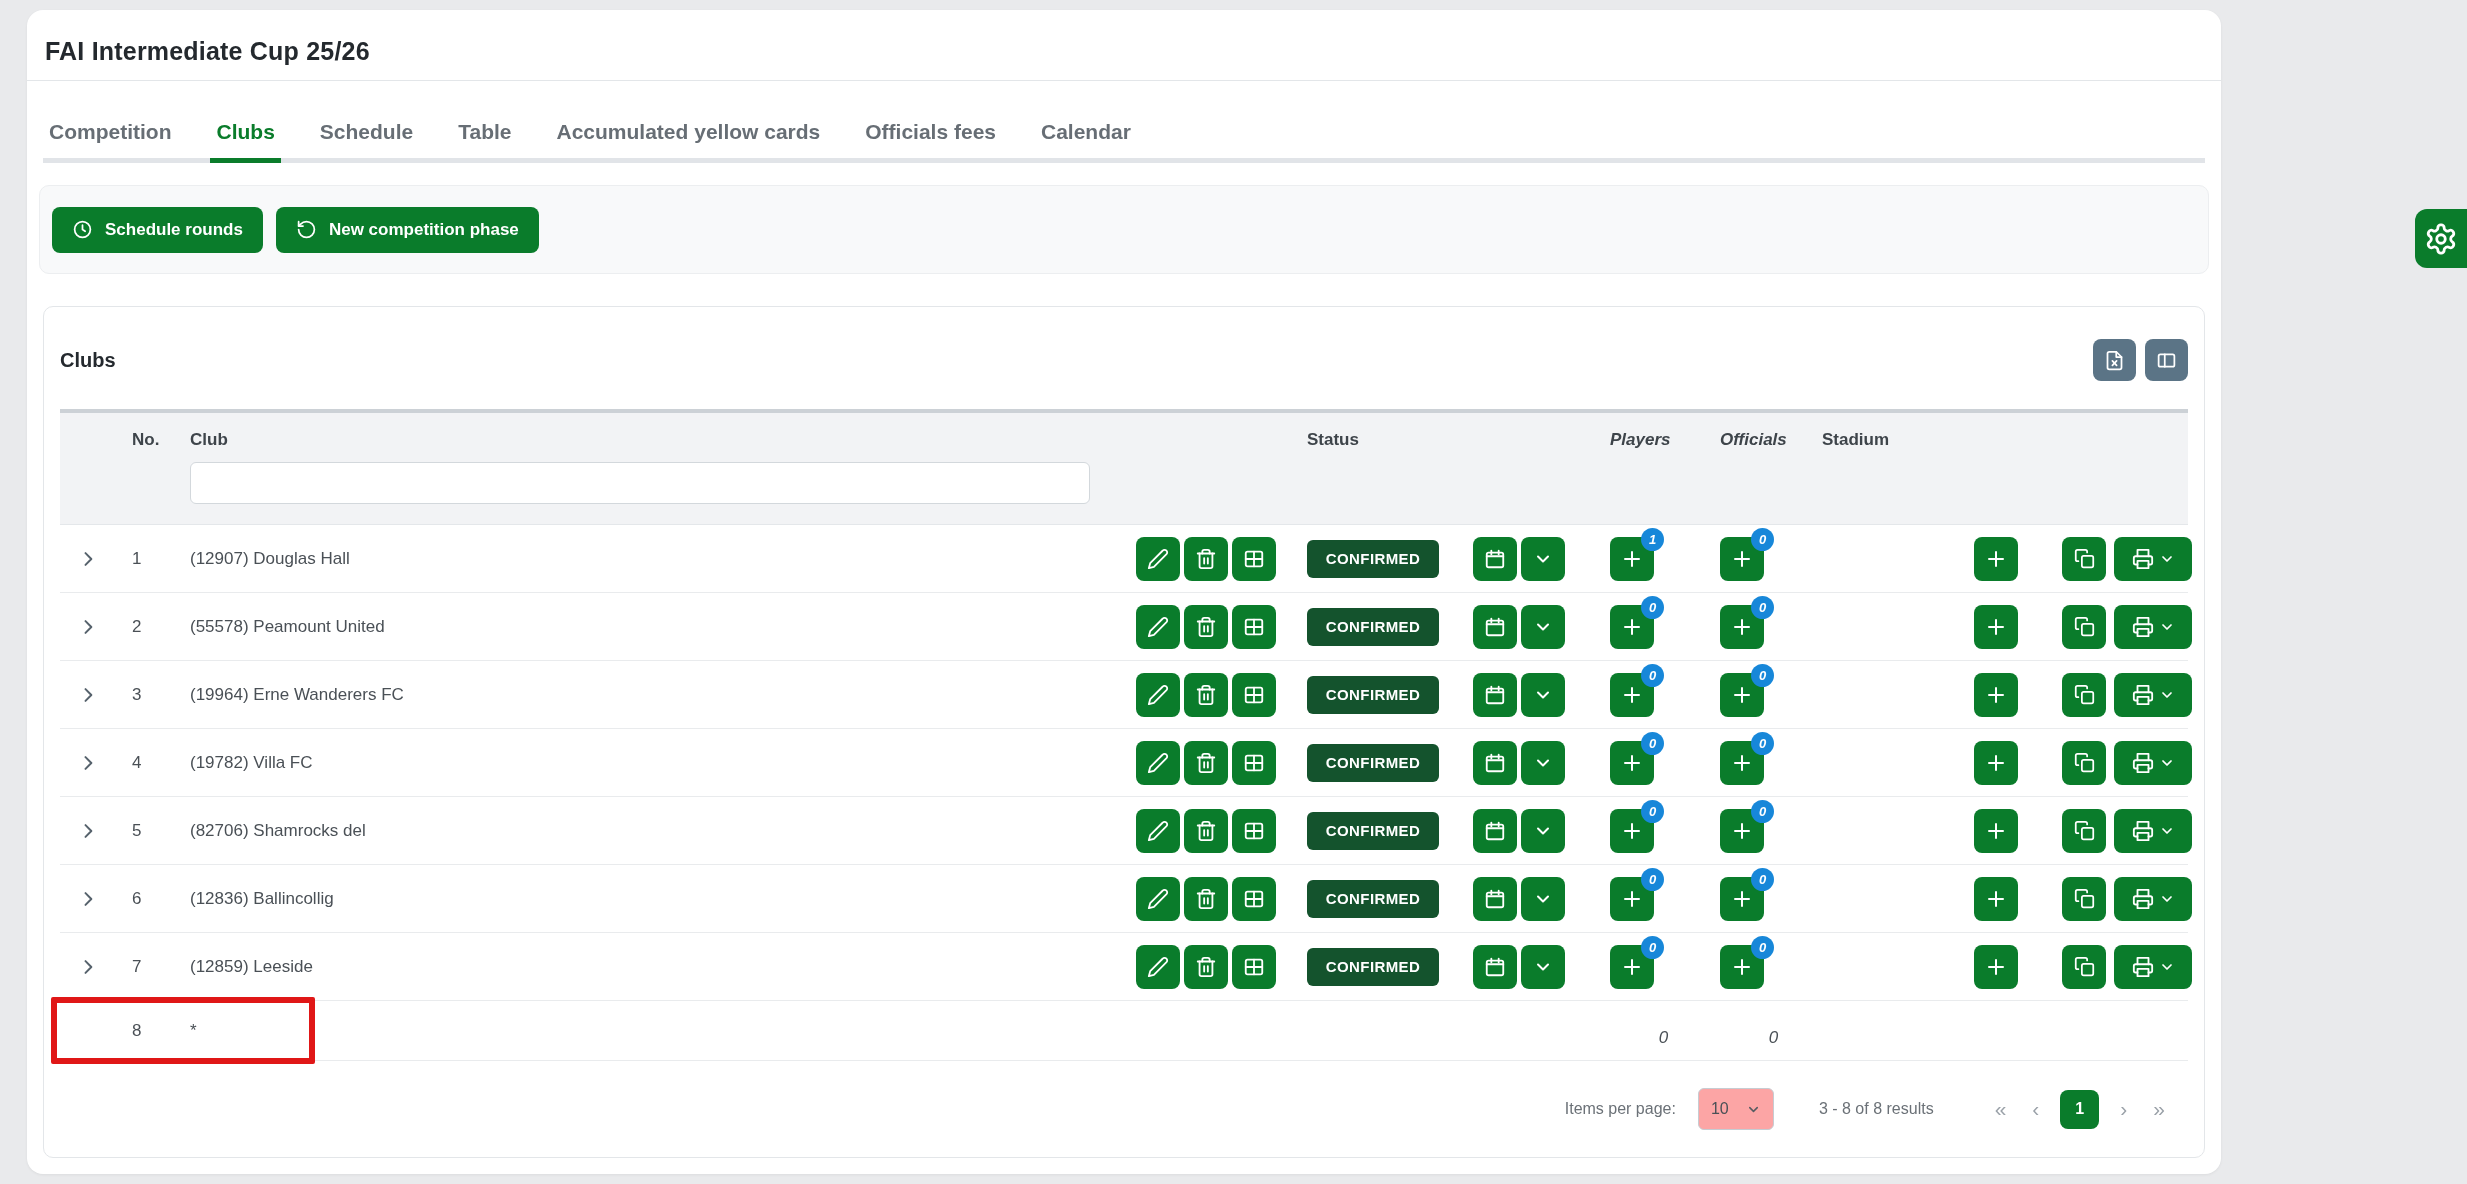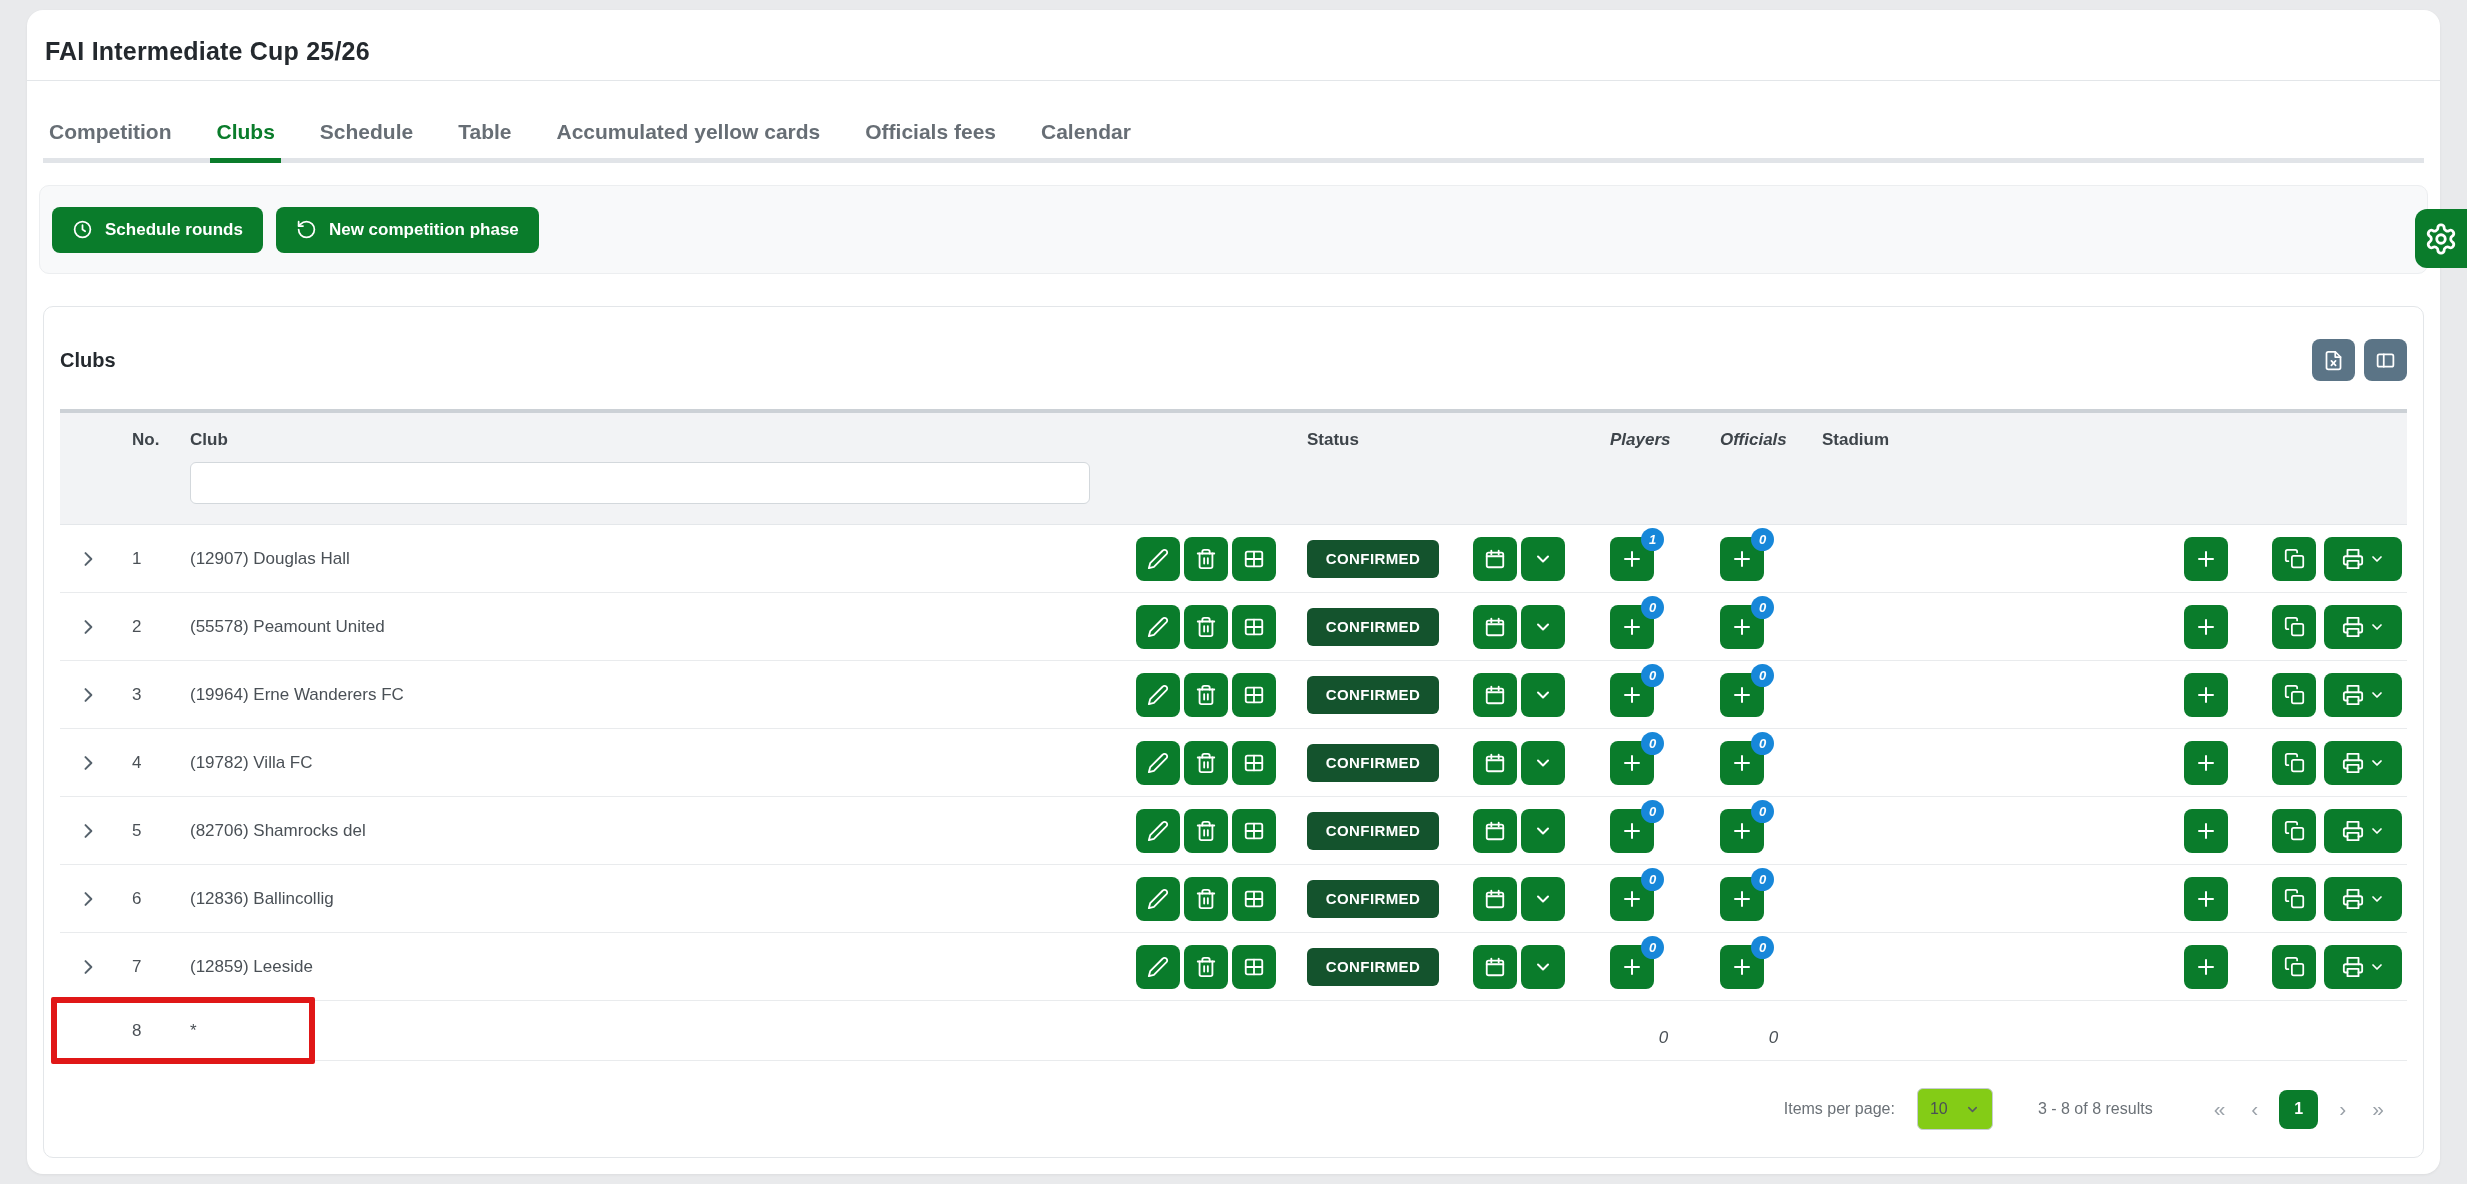--- a/index.html
+++ b/index.html
@@ -5,21 +5,21 @@
   * { box-sizing: border-box; margin: 0; padding: 0; }
   html,body { width: 2467px; height: 1184px; overflow: hidden; }
   body {
     background: #e9eaec;
     font-family: "Liberation Sans", sans-serif;
     color: #4a5056;
     position: relative;
   }
   .page-card {
     position: absolute; left: 27px; top: 10px;
-    width: 2413px; height: 1164px;
+    width: 2194px; height: 1164px;
     background: #fff; border-radius: 16px;
     box-shadow: 0 1px 3px rgba(0,0,0,.06);
   }
   .page-title {
     padding: 27px 18px 0; font-size: 25px; font-weight: 700; color: #24292e;
     letter-spacing: .2px;
   }
   .title-divider { margin-top: 14px; border-bottom: 1px solid #e3e6e9; }
 
   
@@ -141,21 +141,21 @@
 
   
   .pagination {
     height: 96px; display: flex; align-items: center; justify-content: flex-end;
     padding-right: 10px; gap: 12px; color: #6b7177; font-size: 16px;
   }
   .pag-label { margin-right: 10px; }
   .pag-select {
     width: 76px; height: 42px; border: 1px solid #c6ccd2; border-radius: 6px;
     display: flex; align-items: center; justify-content: space-between;
-    padding: 0 12px; background: #84cc16; cursor: pointer; color: #4a5056;
+    padding: 0 12px; background: #fca5a5; cursor: pointer; color: #4a5056;
   }
   .pag-results { margin-left: 33px; }
   .pag-nav { display: flex; align-items: center; margin-left: 36px; }
   .pag-arrow {
     background: none; border: none; font-size: 21px; color: #9aa1a8; cursor: pointer;
     font-family: "Liberation Sans", sans-serif; padding: 0 13px;
   }
   .pag-page {
     width: 39px; height: 39px; margin: 0 8px; background: #0a7c2b; color: #fff;
     border: none; border-radius: 8px; font-size: 16px; font-weight: 700;

